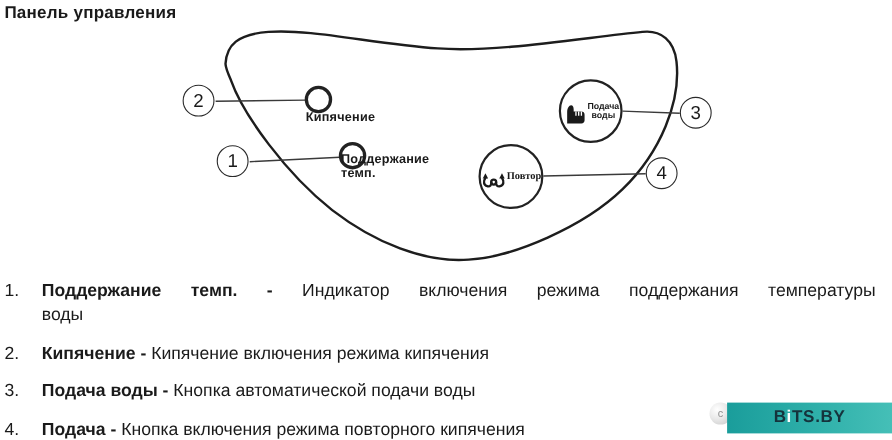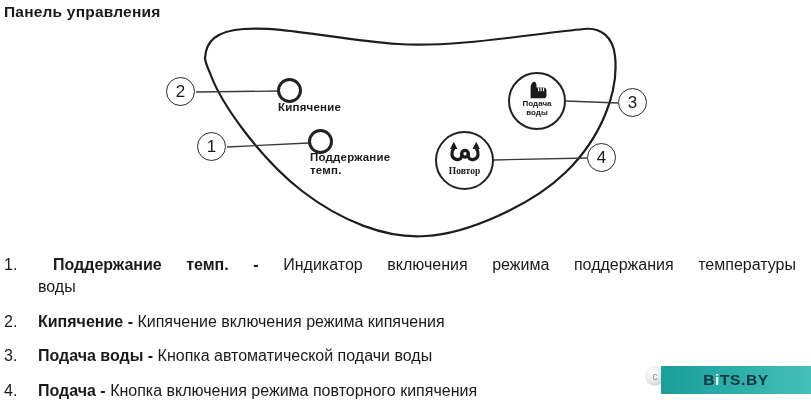--- a/index.html
+++ b/index.html
@@ -33,42 +33,42 @@
     border: 3px solid #222; border-radius: 50%; background: #fff; z-index: 3;
   }
   .indicator.boil { left: 277px; top: 78px; }
   .indicator.keep { left: 308px; top: 129px; }
 
   .ind-label {
     position: absolute; font-size: 11.5px; font-weight: bold;
     line-height: 13px; letter-spacing: 0.2px; z-index: 3;
   }
   .ind-label.boil { left: 278px; top: 101px; text-align: center; }
-  .ind-label.keep { left: 310px; top: 151px; }
+  .ind-label.keep { left: 310px; top: 139px; }
 
   .panel-btn {
     position: absolute; border: 2.4px solid #222; border-radius: 50%;
-    background: #fff; display: flex; flex-direction: column; align-items: center;
+    background: #fff; display: flex; flex-direction: row; align-items: center;
     z-index: 3;
   }
   .panel-btn.water { left: 508px; top: 72px; width: 58px; height: 58px; }
   .panel-btn.repeat { left: 435px; top: 131px; width: 59px; height: 59px; }
   .panel-btn .btn-label { font-weight: bold; text-align: center; }
   .panel-btn.water .btn-label { font-size: 8px; line-height: 8.5px; margin-top: 0px; }
   .panel-btn.repeat .btn-label { font-size: 9.5px; line-height: 10px; margin-top: 1px; font-family: Liberation Serif, serif; }
   .panel-btn.water svg { margin-top: 5px; }
   .panel-btn.repeat svg { margin-top: 8px; }
 
   
   .legend { position: absolute; left: 4px; top: 254px; width: 792px; font-size: 16px; }
   .legend-item { display: flex; margin-bottom: 12.5px; line-height: 22px; }
   .legend-item .num { width: 34px; flex: 0 0 34px; }
   .legend-item .item-text { flex: 1; }
   .legend-item .term { font-weight: bold; text-align: center; }
-  .jline { text-align: justify; text-align-last: justify; margin-left: 15px; }
+  .jline { text-align: justify; text-align-last: justify; }
 
   
   .wm-sphere {
     position: absolute; left: 645px; top: 366px; width: 20px; height: 20px;
     border-radius: 50%;
     background: radial-gradient(circle at 35% 32%, #ffffff 0%, #e9e9e9 45%, #c6c6c6 100%);
     display: flex; align-items: center; justify-content: center;
     font-size: 10px; color: #8f8f8f; z-index: 4;
   }
   .wm-band {

